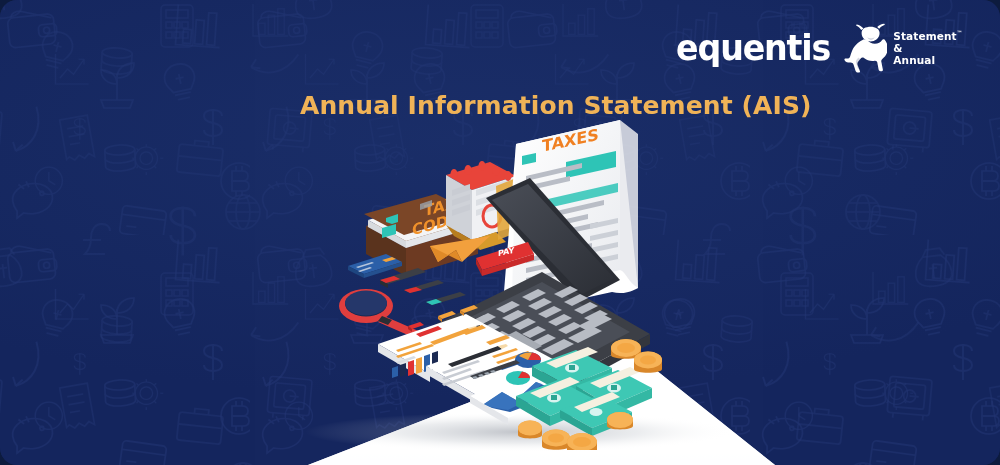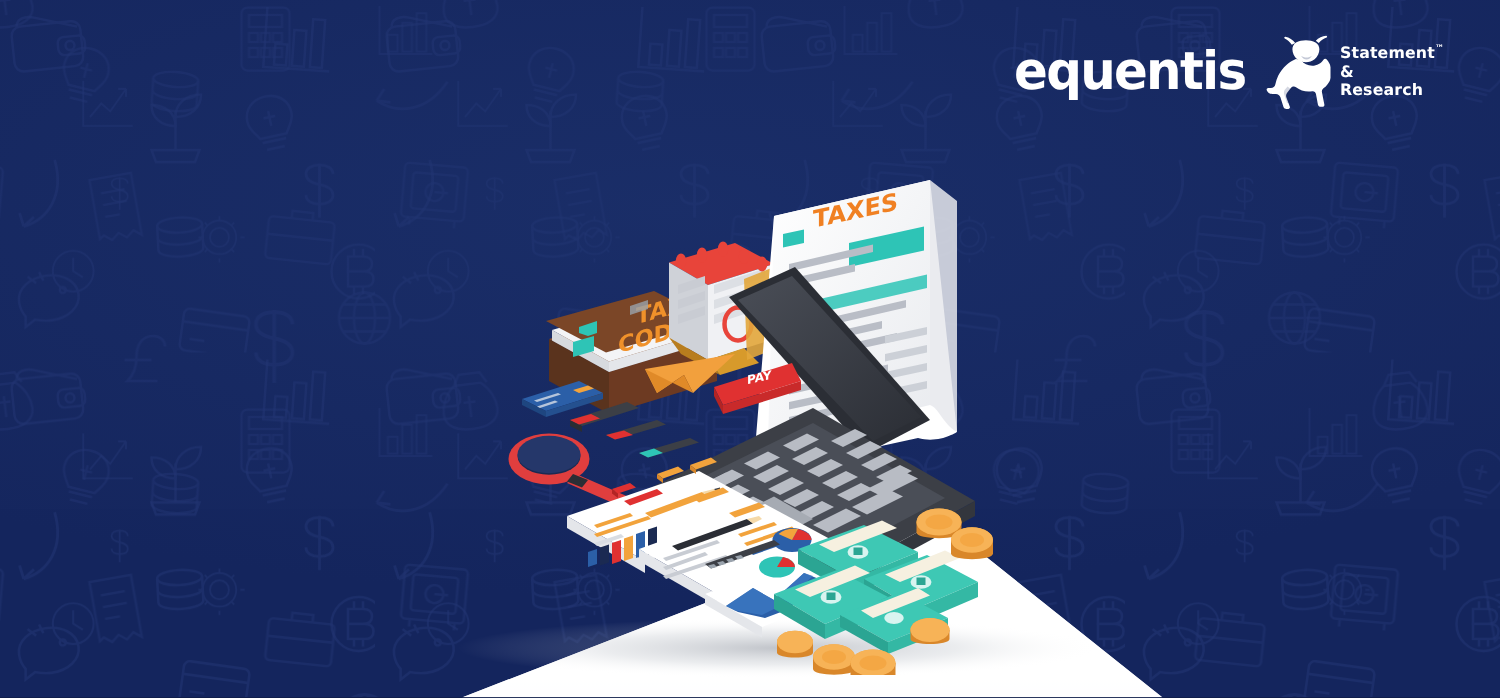--- a/index.html
+++ b/index.html
@@ -1,20 +1,21 @@
 <!DOCTYPE html>
 <html><head>
 <meta charset="utf-8">
 <style>
   html,body{margin:0;padding:0;background:#0d1b3e;}
   body{font-family:"Liberation Sans",sans-serif;}
 
   .banner{
     position:relative;width:1000px;height:465px;overflow:hidden;
     background:#15265e;
+    border-radius:17px;
   }
 
   
   .pattern{position:absolute;inset:0;opacity:.55;}
   .pattern svg{display:block;width:100%;height:100%;}
 
   
   .bg-grad{
     position:absolute;inset:0;
     background:radial-gradient(120% 90% at 45% 30%, rgba(30,52,112,.55) 0%, rgba(16,36,88,0) 62%);
@@ -251,24 +252,25 @@
 
         <path d="M45.5 26.5c1.5.6 2.8 1.8 3.4 3.4.2.6-.5 1.1-1 .7-.9-.8-2-1.3-3.1-1.5l.7-2.6z"></path>
 
         <path d="M23.3 37.2l-1.6 2.1c-.6.8-.8 1.8-.4 2.8l1.7 4.6h-2l-1.9-5.8c-.4-1.2-.1-2.5.7-3.4l1.6-1.9 1.9 1.6z" fill="#15265e" opacity=".18"></path>
       </g>
     </svg>
 
     <div class="logo-tag">
       <span>Statement</span><sup>™</sup><br>
       <span>&amp;</span><br>
-      <span>Research</span>
+      <span>Annual</span>
     </div>
   </div>
 
+  <div class="title">Annual Information Statement (AIS)</div>
 
   <div class="illo">
     <svg viewBox="0 0 420 330" aria-hidden="true">
       <defs>
         <linearGradient id="paperG" x1="0" y1="0" x2="1" y2="1">
           <stop offset="0%" stop-color="#ffffff"></stop>
             <stop offset="100%" stop-color="#e9ebef"></stop>
         </linearGradient>
         <linearGradient id="screenG" x1="0" y1="0" x2="1" y2="1">
           <stop offset="0%" stop-color="#4a4e57"></stop>

